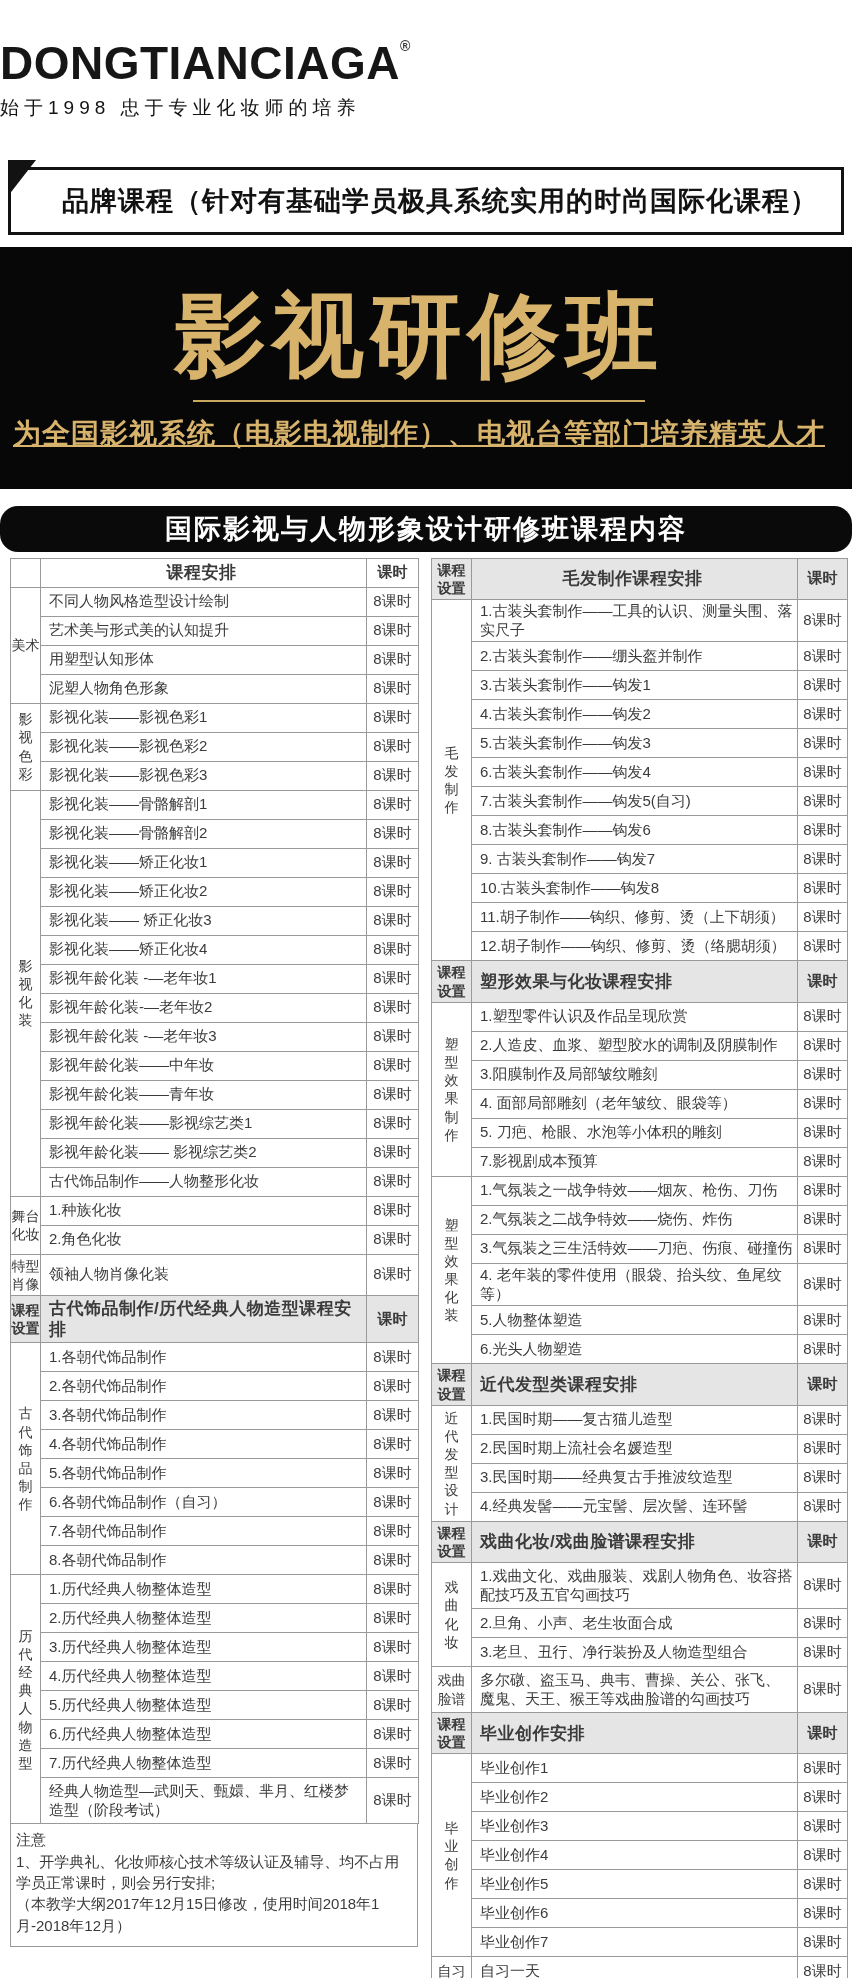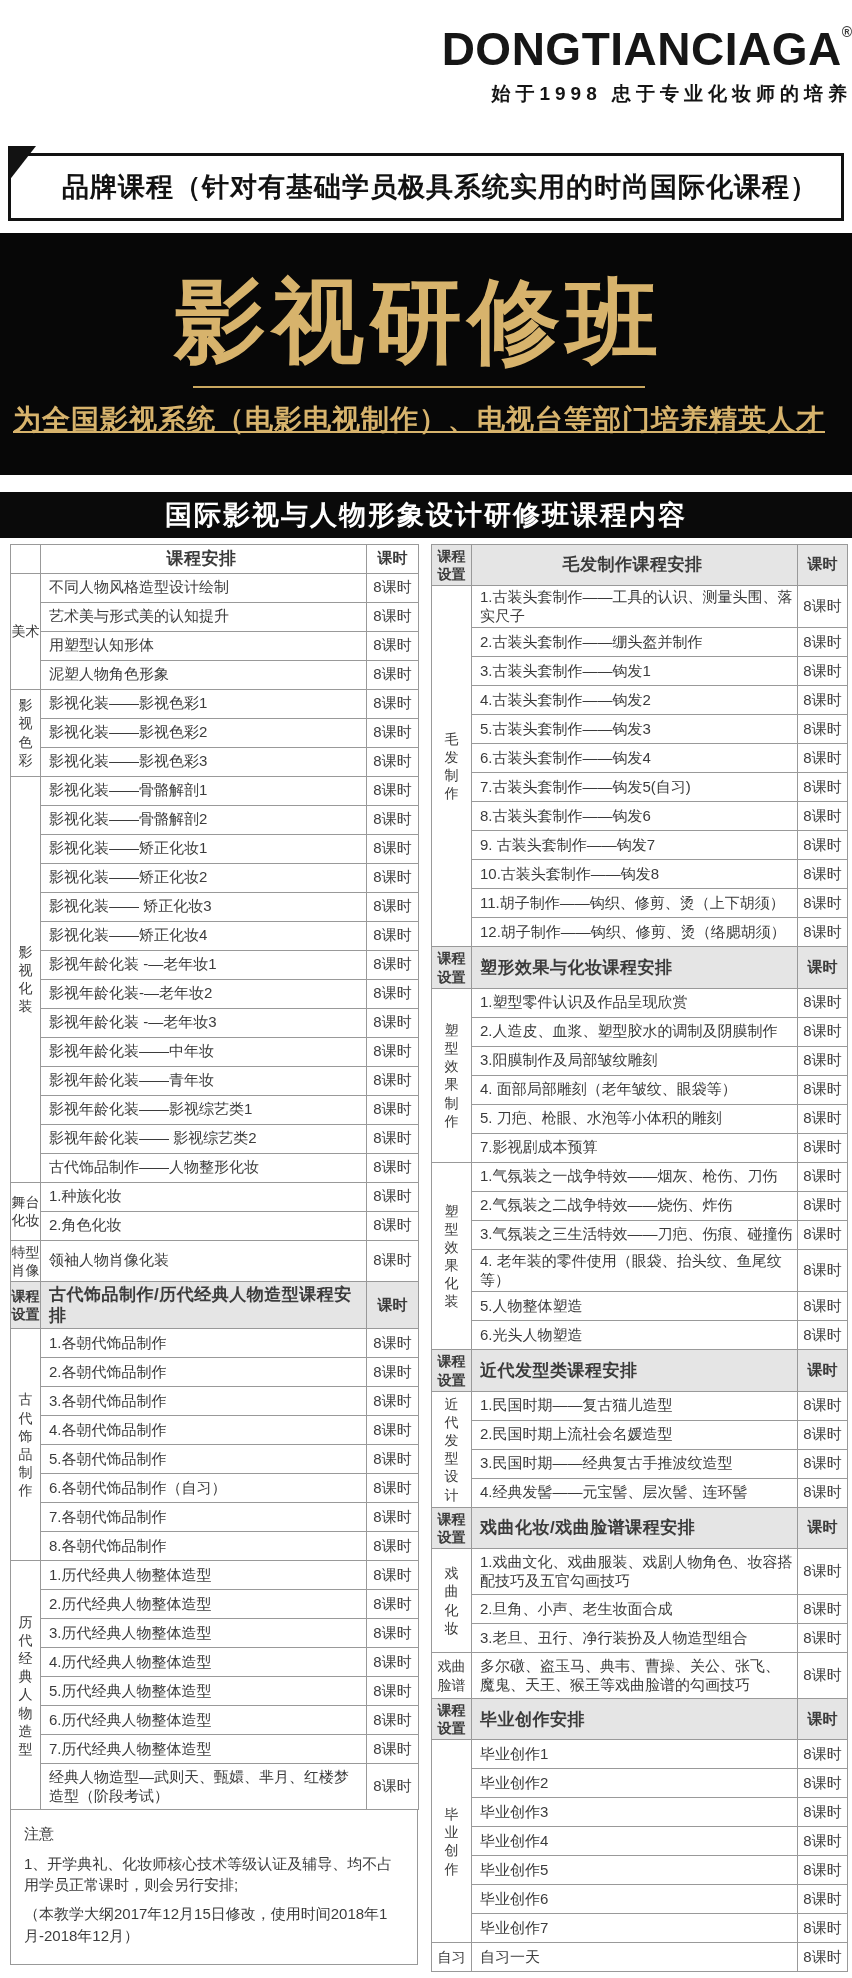--- a/index.html
+++ b/index.html
@@ -1,38 +1,38 @@
 <!DOCTYPE html>
 <html><head>
 <meta charset="utf-8">
 <style>
   html,body{margin:0;padding:0;background:#ffffff;}
   body{width:852px;font-family:"Liberation Sans","DejaVu Sans",sans-serif;color:#3b3b3b;}
 
   
-  .logo-wrap{text-align:right;padding-top:26px;}
+  .logo-wrap{text-align:left;padding-top:40px;}
   .logo{font-size:46px;font-weight:900;color:#161616;letter-spacing:0.5px;line-height:1;display:inline-block;}
   .reg{font-size:14px;vertical-align:top;font-weight:bold;position:relative;top:-2px;}
-  .tagline{font-size:19px;font-weight:bold;letter-spacing:5px;margin-top:9px;color:#141414;}
+  .tagline{font-size:19px;font-weight:normal;letter-spacing:5px;margin-top:9px;color:#141414;}
 
   
   .brand-box{position:relative;margin:46px 8px 0 8px;border:3px solid #121212;
     padding:13px 10px 13px 38px;font-size:27px;font-weight:bold;color:#121212;letter-spacing:1px;text-align:center;}
   .corner-triangle{position:absolute;left:-3px;top:-10px;width:0;height:0;
     border-top:36px solid #121212;border-right:28px solid transparent;}
 
   
   .hero{background:#070707;margin-top:12px;text-align:center;padding:40px 14px 36px 0;}
   .hero-title{color:#d7b36c;font-size:92px;font-weight:bold;letter-spacing:6px;line-height:1.05;}
   .hero-divider{width:452px;height:2px;background:#c9a75f;margin:16px auto 13px auto;}
   .hero-subtitle{color:#d7b36c;font-size:28px;font-weight:bold;letter-spacing:1px;text-decoration:underline;}
 
   
   .section-bar{background:#0a0a0a;margin-top:17px;height:46px;display:flex;align-items:center;
-    justify-content:center;color:#ffffff;font-size:27px;font-weight:bold;letter-spacing:2px;}
+    justify-content:center;color:#ffffff;font-size:27px;font-weight:bold;letter-spacing:2px;border-radius:18px;}
 
   
   .tables{display:flex;align-items:flex-start;padding:6px 5px 0 10px;gap:13px;}
   .col-left{width:408px;}
   .col-right{width:416px;}
   table{border-collapse:collapse;width:100%;table-layout:fixed;}
   td{border:1px solid #999999;font-size:15px;color:#3b3b3b;padding:2px 4px;vertical-align:middle;
      overflow:hidden;}
   tr{height:29px;}
   tr.tall{height:46px;}
@@ -40,21 +40,21 @@
   .course-cell{padding-left:8px;line-height:1.25;}
   .hours-cell{text-align:center;padding:2px 0;}
   .center{text-align:center;padding-left:0;margin-left:33px;}
   tr.hdr td{font-weight:bold;}
   tr.hdr .course-cell{font-size:17px;letter-spacing:0.5px;}
   tr.gray td{background:#e5e5e5;}
 
   
   .notes{border:1px solid #999999;border-top:none;padding:5px 8px 10px 5px;
     font-size:15px;line-height:1.42;color:#3b3b3b;}
-  .notes .note-line{margin:8px;}
+  .notes .note-line{margin:0;}
 </style>
 </head>
 <body>
 
 <div class="logo-wrap">
   <div>
     <span class="logo">DONGTIANCIAGA</span><span class="reg">®</span>
   </div>
   <div class="tagline">始于1998 忠于专业化妆师的培养</div>
 </div>

